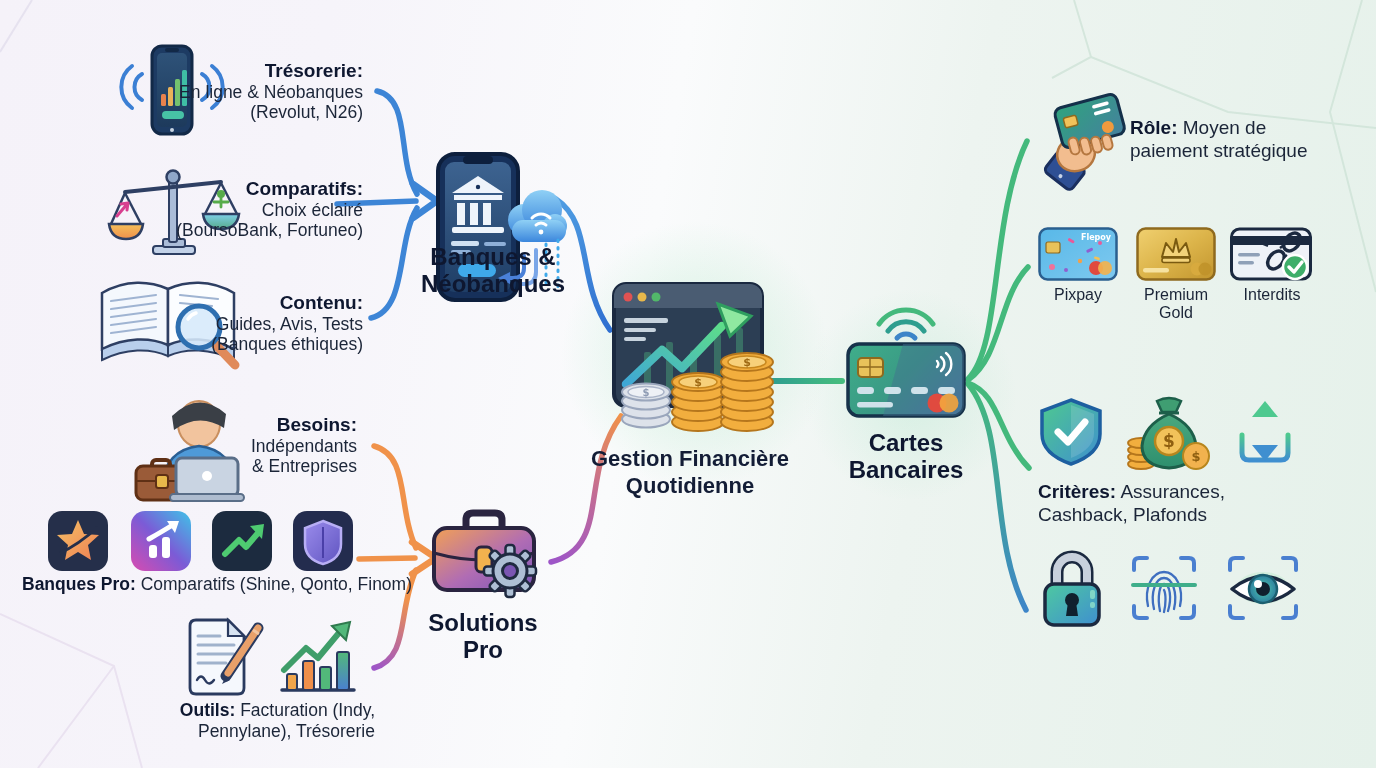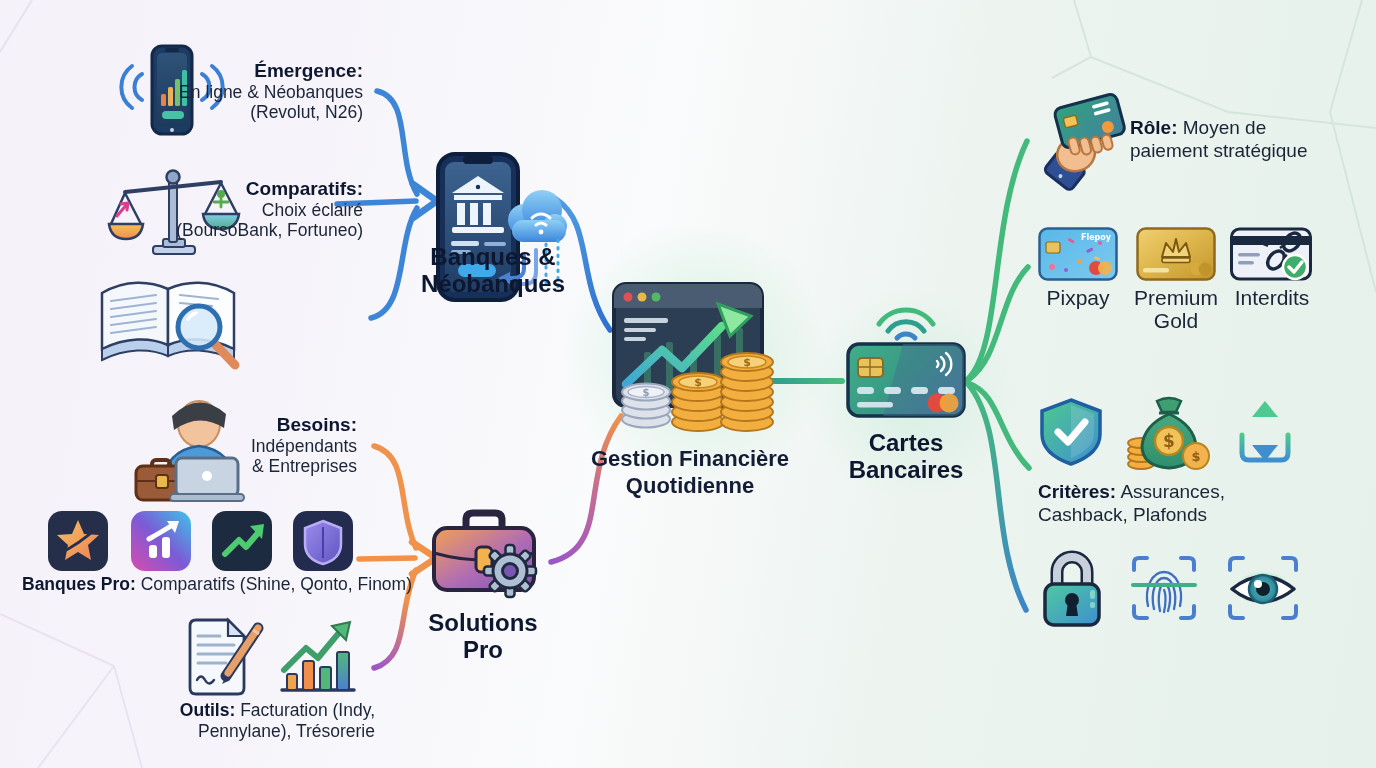--- a/index.html
+++ b/index.html
@@ -9,21 +9,21 @@
   .abs{position:absolute;}
   .glow{position:absolute;border-radius:50%;pointer-events:none;}
   svg{display:block;overflow:visible;}
   .item-head{font-weight:bold;font-size:19px;line-height:1.15;color:#0e1730;}
   .item-line{font-size:17.5px;line-height:1.18;color:#1b2538;white-space:nowrap;}
   .ra{text-align:right;}
   .node-label{font-weight:bold;font-size:24px;line-height:1.12;color:#0e1730;text-align:center;}
   .center-label{font-weight:bold;font-size:22px;line-height:1.22;color:#131d36;text-align:center;}
   .mixed{font-size:19px;line-height:1.22;color:#1b2538;}
   .mixed b{color:#0e1730;}
-  .caption{font-size:21px;line-height:1.1;color:#1b2538;text-align:center;}
+  .caption{font-size:16px;line-height:1.1;color:#1b2538;text-align:center;}
   .appcaption{font-size:17.5px;color:#1b2538;text-align:right;white-space:nowrap;}
   .appcaption b{color:#0e1730;}
 </style>
 </head>
 <body>
 
 <div class="canvas">
 
   <div class="glow" style="left:560px;top:220px;width:270px;height:270px;background:radial-gradient(circle,rgba(150,225,180,.38),rgba(150,225,180,0) 70%);"></div>
   <div class="glow" style="left:800px;top:290px;width:220px;height:210px;background:radial-gradient(circle,rgba(160,228,195,.30),rgba(160,228,195,0) 70%);"></div>
@@ -109,21 +109,21 @@
       <rect x="53" y="8" width="14" height="4" rx="2" fill="#122947"></rect>
       <rect x="49" y="54" width="5" height="12" rx="1.5" fill="#e8824d"></rect>
       <rect x="56" y="47" width="5" height="19" rx="1.5" fill="#e9b259"></rect>
       <rect x="63" y="39" width="5" height="27" rx="1.5" fill="#74c26e"></rect>
       <rect x="70" y="30" width="5" height="36" rx="1.5" fill="#3fbfa5"></rect>
       <rect x="50" y="71" width="22" height="8" rx="4" fill="#47c2a5"></rect>
       <circle cx="60" cy="90" r="2" fill="#c8d4e2"></circle>
     </svg>
   </div>
   <div class="abs ra" style="left:175px;top:60px;width:188px">
-    <div class="item-head">Émergence:</div>
+    <div class="item-head">Trésorerie:</div>
     <div class="item-line">En ligne &amp; Néobanques</div>
     <div class="item-line">(Revolut, N26)</div>
   </div>
 
   <div class="abs" style="left:105px;top:150px;width:138px;height:112px">
     <svg width="138" height="112" viewBox="0 0 138 112">
       <defs>
         <linearGradient id="bowlL" x1="0" y1="0" x2="0" y2="1">
             <stop offset="0" stop-color="#f5c05a"></stop>
             <stop offset="1" stop-color="#ef8f4b"></stop>
@@ -169,20 +169,25 @@
           <path d="M19 42 L64 36"></path>
           <path d="M19 50 L64 44"></path>
           <path d="M19 58 L64 52"></path>
         <path d="M88 20 L126 24"></path>
           <path d="M88 28 L120 31"></path>
       </g>
       <line x1="122" y1="68" x2="143" y2="90" stroke="#e08a5a" stroke-width="9" stroke-linecap="round"></line>
       <circle cx="107" cy="52" r="21" fill="#d6e9fa" fill-opacity="0.88" stroke="#2e6fb0" stroke-width="5"></circle>
       <path d="M96 44 a 14 14 0 0 1 8 -6" stroke="#ffffff" stroke-width="3.5" fill="none" stroke-linecap="round"></path>
     </svg>
+  </div>
+  <div class="abs ra" style="left:175px;top:292px;width:188px">
+    <div class="item-head">Contenu:</div>
+    <div class="item-line">Guides, Avis, Tests</div>
+    <div class="item-line">(Banques éthiques)</div>
   </div>
 
   <div class="abs" style="left:418px;top:138px;width:152px;height:186px">
     <svg width="152" height="186" viewBox="0 0 152 186">
       <defs>
         <linearGradient id="nodeScr" x1="0" y1="0" x2="0" y2="1">
             <stop offset="0" stop-color="#3d6390"></stop>
             <stop offset="1" stop-color="#1f3e66"></stop>
           </linearGradient>
         <linearGradient id="cloudG" x1="0" y1="0" x2="0" y2="1">

